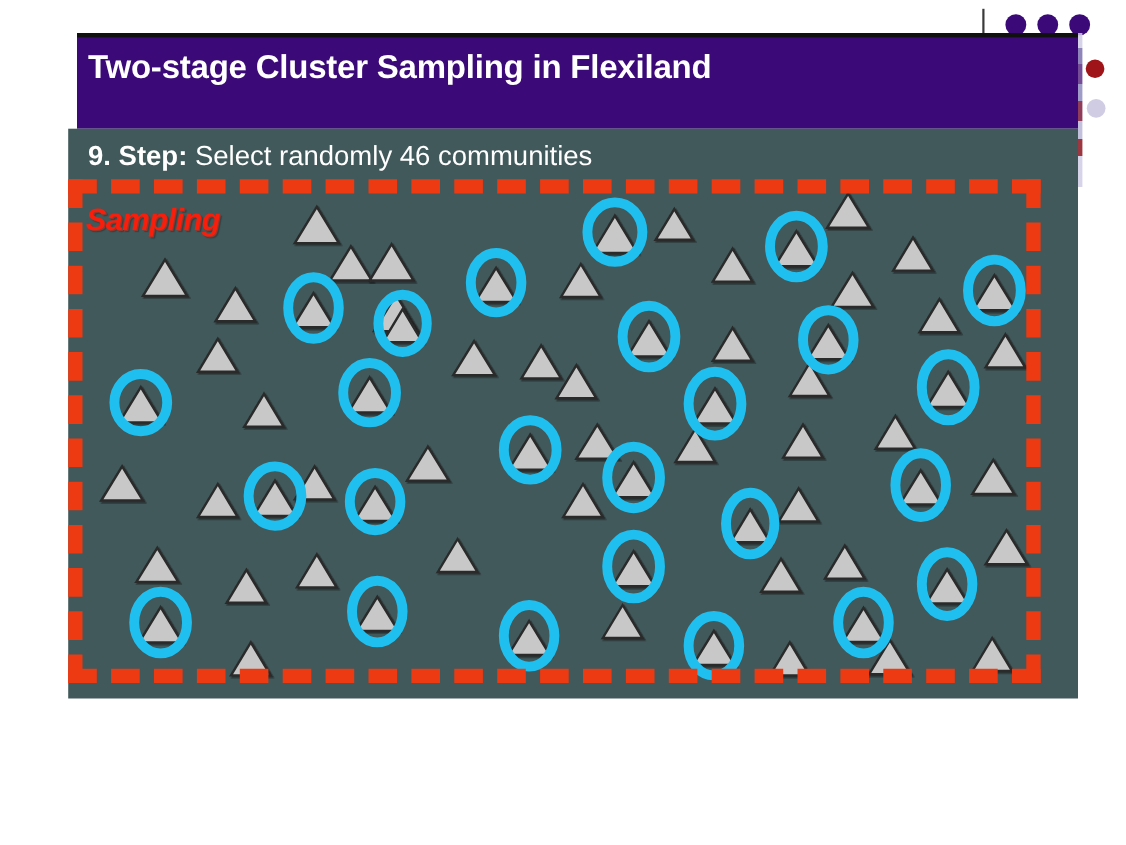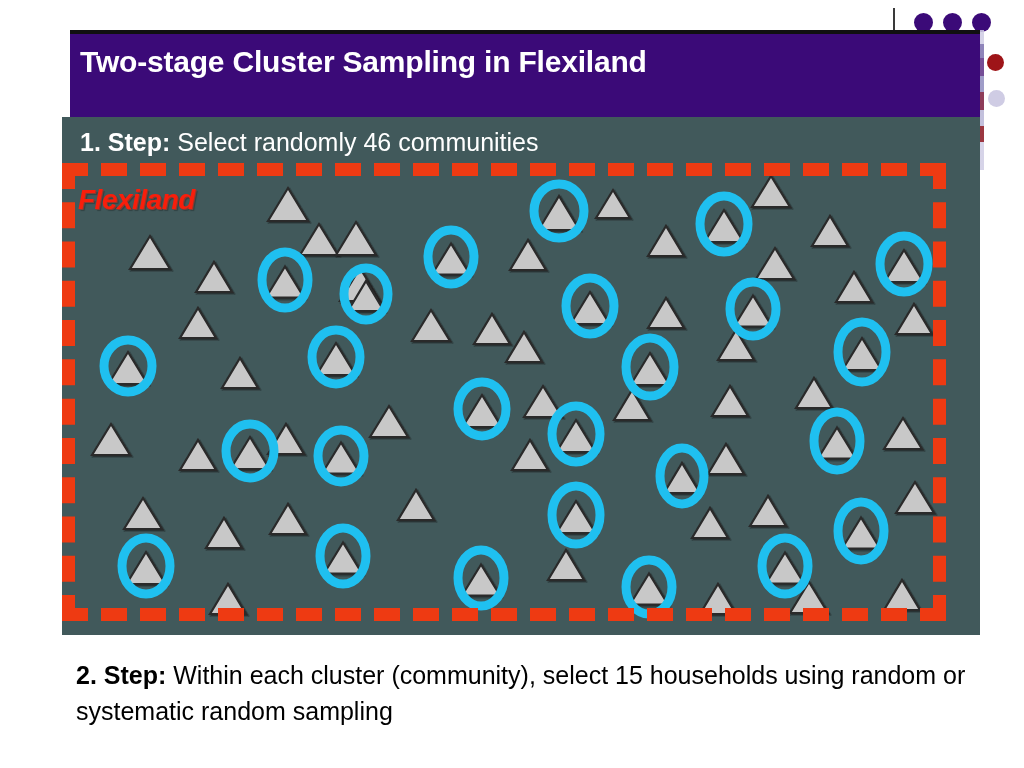--- a/index.html
+++ b/index.html
@@ -273,21 +273,20 @@
           <ellipse cx="281" cy="439" rx="23" ry="28" fill="none" stroke="#1FC0F0" stroke-width="9"></ellipse>
           <ellipse cx="799" cy="414" rx="23" ry="29" fill="none" stroke="#1FC0F0" stroke-width="9"></ellipse>
           <ellipse cx="84" cy="449" rx="24" ry="28" fill="none" stroke="#1FC0F0" stroke-width="9"></ellipse>
           <ellipse cx="419" cy="461" rx="23" ry="28" fill="none" stroke="#1FC0F0" stroke-width="9"></ellipse>
           <ellipse cx="587" cy="470" rx="23" ry="27" fill="none" stroke="#1FC0F0" stroke-width="9"></ellipse>
           <ellipse cx="723" cy="449" rx="23" ry="28" fill="none" stroke="#1FC0F0" stroke-width="9"></ellipse>
         </g>
       </svg>
   </div>
 
-  <div id="step1"><span class="b">1. Step:</span><span> Select randomly 46 communities</span></div>
+  <div id="step1"><span class="b">9. Step:</span><span> Select randomly 46 communities</span></div>
 
   <div id="dashed-box"></div>
 
-  <div id="flexiland-label">Flexiland</div>
-
-  <div id="caption"><span class="b">2. Step:</span><span> Within each cluster (community), select 15 households using random or systematic random sampling</span></div>
+  <div id="flexiland-label">Sampling</div>
+
 
 </div>
 
 </body></html>

